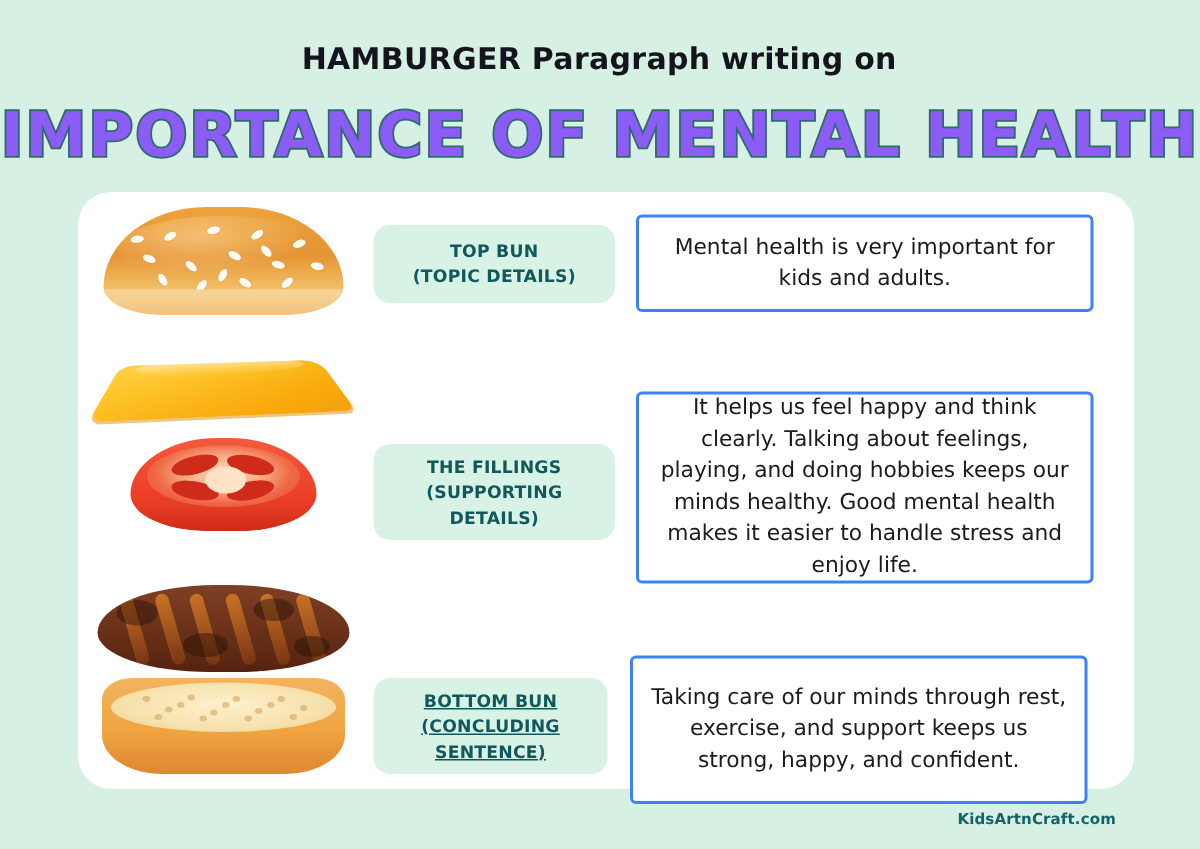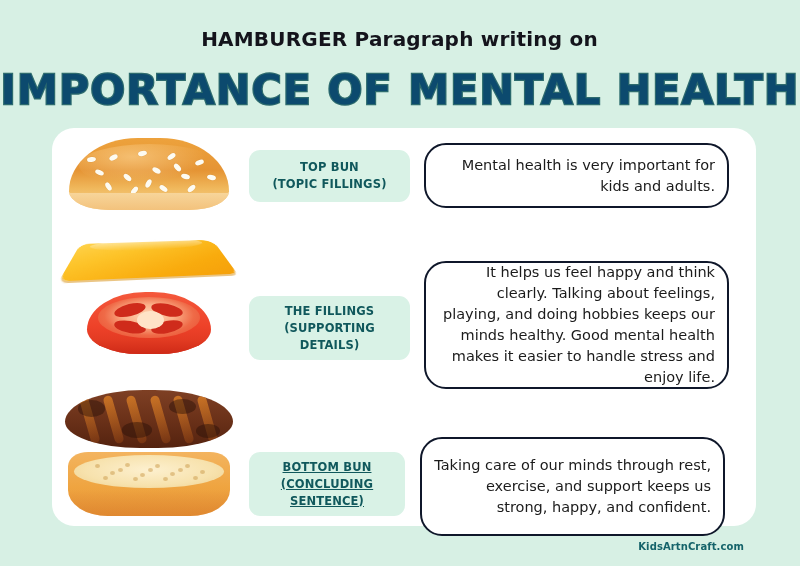--- a/index.html
+++ b/index.html
@@ -40,21 +40,21 @@
 
   .maintitle {
     position: absolute;
     top: 66px;
     left: 0;
     width: 800px;
     font-family: "DejaVu Sans", sans-serif;
     font-size: 41px;
     font-weight: 700;
     letter-spacing: 1.2px;
-    color: #0c4a6e;
+    color: #8b5cf6;
     -webkit-text-stroke: 2.4px #2d6b6e;
     paint-order: stroke fill;
     white-space: nowrap;
   }
 
   
   .card {
     position: absolute;
     left: 52px;
     top: 128px;
@@ -244,28 +244,28 @@
     text-align: center;
     display: flex;
     align-items: center;
     justify-content: center;
     padding: 10px 8px;
   }
 
   
   .textbox {
     position: absolute;
-    border: 2px solid #0f172a;
-    border-radius: 22px;
+    border: 2px solid #3b82f6;
+    border-radius: 4px;
     background: #ffffff;
     color: #1b1b1b;
     font-family: "DejaVu Sans", sans-serif;
     font-size: 14.5px;
     line-height: 21px;
-    text-align: right;
+    text-align: center;
     display: flex;
     align-items: center;
     justify-content: center;
     padding: 8px 12px;
   }
 
   
   .footer {
     position: absolute;
     right: 56px;
@@ -370,21 +370,21 @@
         <span class="crumb" style="left:49%;top:40%;"></span>
         <span class="crumb" style="left:69%;top:38%;"></span>
       </div>
       <div class="bun-bottom-shade"></div>
     </div>
   </div>
 </div>
 
 <div class="pill" style="left:249px;top:150px;width:161px;height:52px;">
   <span style="white-space:pre-line">TOP BUN
-(TOPIC FILLINGS)</span>
+(TOPIC DETAILS)</span>
 </div>
 
 <div class="pill" style="left:249px;top:296px;width:161px;height:64px;">
   <span style="white-space:pre-line">THE FILLINGS
 (SUPPORTING
 DETAILS)</span>
 </div>
 
 <div class="pill" style="left:249px;top:452px;width:156px;height:64px;text-decoration:underline;">
   <span style="white-space:pre-line">BOTTOM BUN

